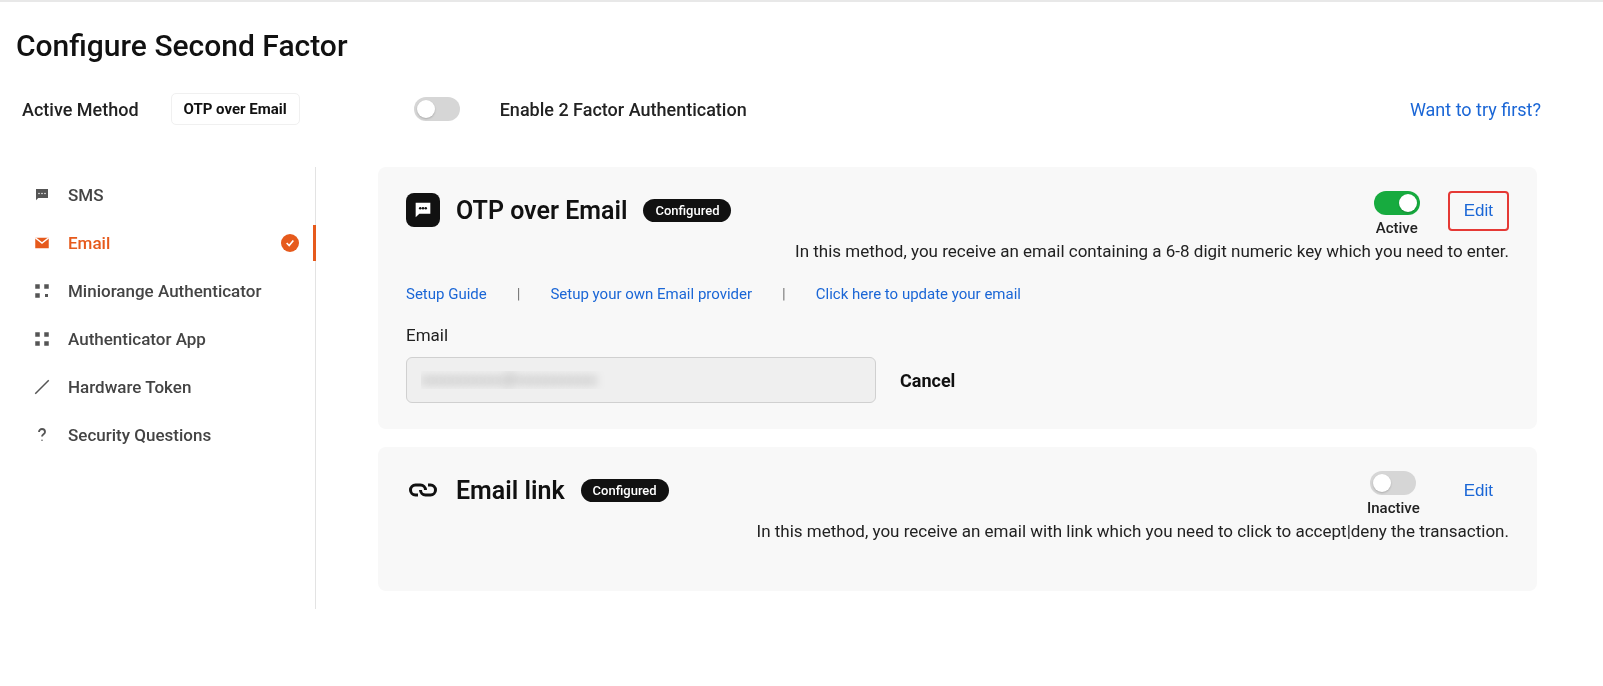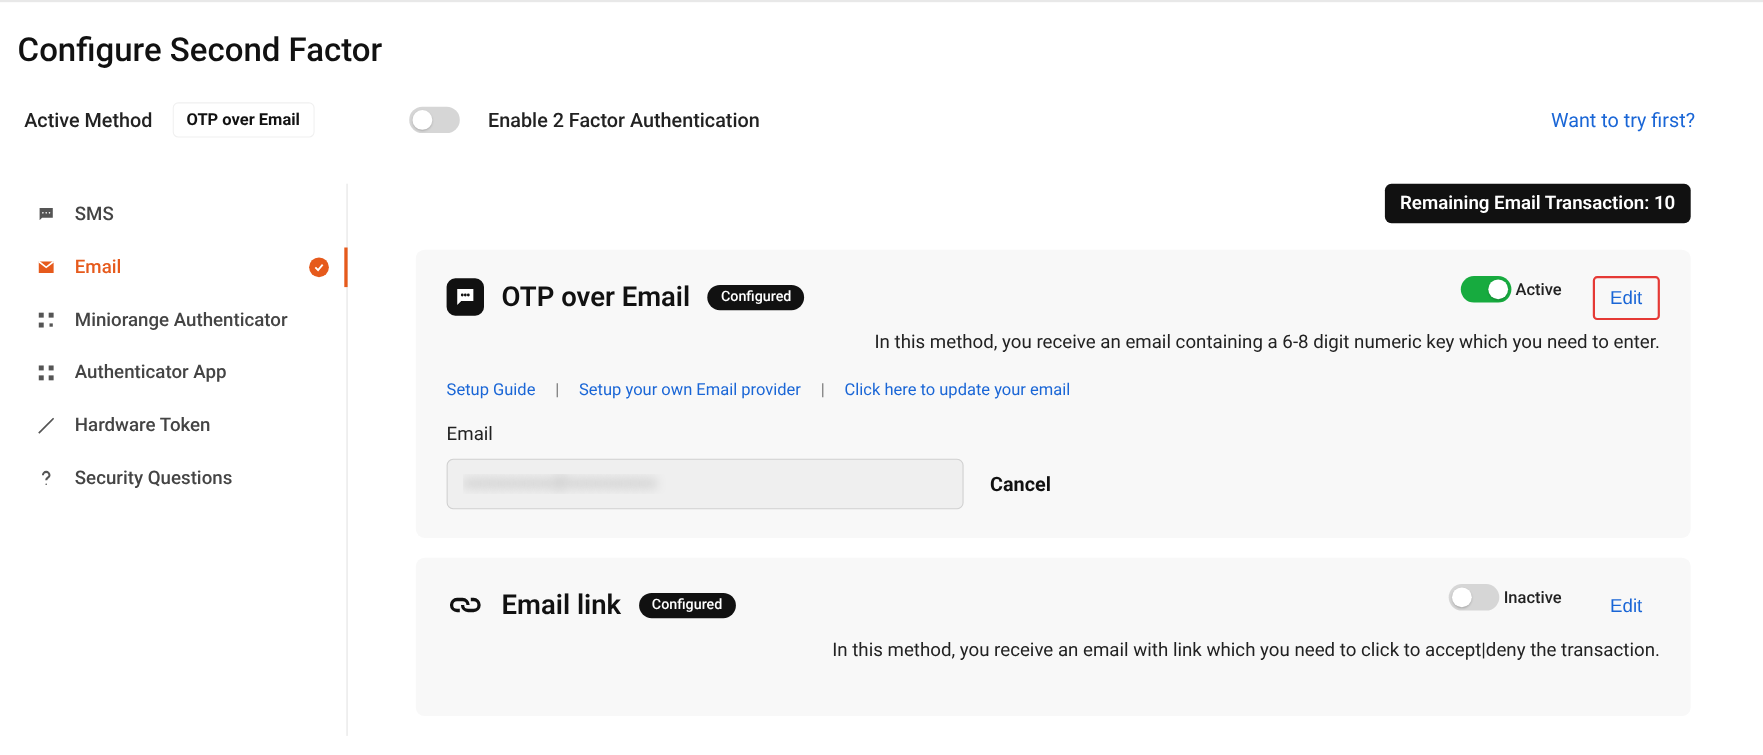--- a/index.html
+++ b/index.html
@@ -17,21 +17,21 @@
   }
   .page-title {
     font-size: 30px;
     font-weight: 500;
     color: #111;
     margin: 8px 0 26px 0;
   }
   .header-row {
     display: flex;
     align-items: center;
-    gap: 18px;
+    gap: 32px;
     padding: 4px 6px 22px 6px;
   }
   .active-method-label {
     font-size: 18px;
     font-weight: 500;
     color: #222;
   }
   .active-method-pill {
     background: #fff;
     border: 1px solid #f0f0f0;
@@ -186,20 +186,21 @@
   .card-actions {
     position: absolute;
     top: 24px;
     right: 28px;
     display: flex;
     align-items: flex-start;
     gap: 28px;
   }
   .toggle-col {
     display: flex;
+    flex-direction: column;
     align-items: center;
     gap: 4px;
   }
   .toggle-col .state-label {
     font-size: 15px;
     color: #222;
     font-weight: 500;
   }
   .edit-btn {
     border: 2px solid transparent;
@@ -217,21 +218,21 @@
   .card-desc {
     font-size: 17px;
     color: #222;
     font-weight: 400;
     margin-bottom: 24px;
     text-align: right;
   }
   .link-row {
     display: flex;
     align-items: center;
-    gap: 18px;
+    gap: 30px;
     font-size: 15px;
     margin-bottom: 22px;
   }
   .link-row a {
     color: #1a66d6;
     cursor: pointer;
   }
   .link-row .sep { color: #777; }
   .field-label {
     font-size: 17px;
@@ -358,23 +359,20 @@
               <path d="M8 8a4 4 0 118 0c0 3-4 3-4 6"></path>
               <circle cx="12" cy="19" r="1" fill="#555" stroke="none"></circle>
             </svg>
         </span>
         <span>Security Questions</span>
       </div>
 
     </div>
 
     <div class="main">
-      <div class="remain-row">
-        <div class="remain-pill">Remaining Email Transaction: 10</div>
-      </div>
 
       <div class="card">
         <div class="card-head">
           <div class="card-icn">
             <svg width="22" height="22" viewBox="0 0 24 24" fill="#fff">
                 <path d="M4 4h16v12H8l-4 4V4z"></path>
                 <circle cx="9" cy="10" r="1.4" fill="#111"></circle>
                 <circle cx="12" cy="10" r="1.4" fill="#111"></circle>
                 <circle cx="15" cy="10" r="1.4" fill="#111"></circle>
               </svg>

